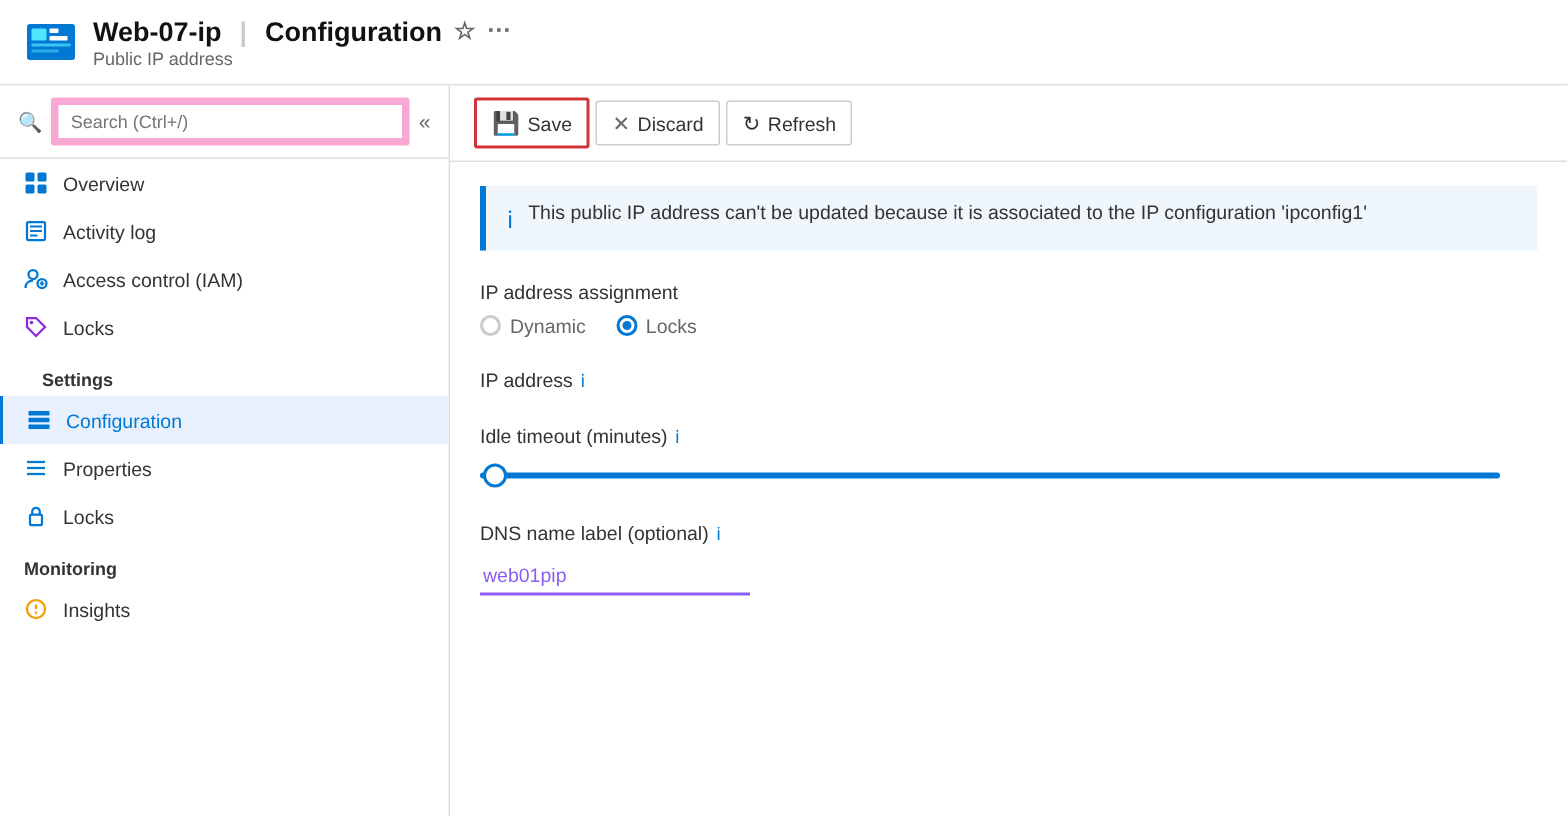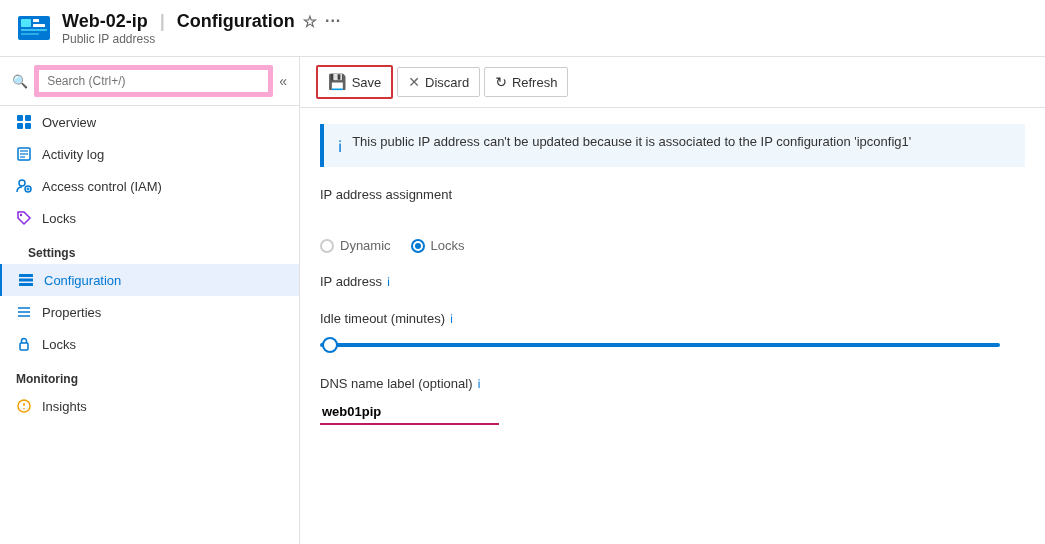--- a/index.html
+++ b/index.html
@@ -38,33 +38,33 @@
 
     .content { flex: 1; overflow-y: auto; padding: 16px 20px; }
     .info-banner { display: flex; align-items: flex-start; gap: 10px; background: #eff6fc; border-left: 4px solid #0078d4; padding: 10px 14px; margin-bottom: 20px; font-size: 13px; color: #333; }
     .info-icon { color: #0078d4; font-size: 16px; flex-shrink: 0; margin-top: 1px; }
 
     .form-section { margin-bottom: 20px; }
     .form-label { font-size: 13px; color: #333; margin-bottom: 8px; display: flex; align-items: center; gap: 5px; }
     .form-label-info { color: #0078d4; font-size: 12px; cursor: pointer; }
 
     .radio-group { display: flex; gap: 20px; align-items: center; }
-    .radio-item { display: flex; align-items: center; gap: 6px; cursor: pointer; margin-top: 28px; }
+    .radio-item { display: flex; align-items: flex-start; gap: 6px; cursor: pointer; }
     .radio-circle { width: 14px; height: 14px; border-radius: 50%; border: 2px solid #ccc; display: inline-flex; align-items: center; justify-content: center; }
     .radio-circle.selected { border-color: #0078d4; }
     .radio-circle.selected::after { content: ''; width: 6px; height: 6px; border-radius: 50%; background: #0078d4; }
     .radio-label { font-size: 13px; color: #666; }
 
     .ip-value { font-size: 13px; color: #333; margin-top: 2px; }
 
     .slider-container { padding: 8px 0; }
     .slider-track { width: 100%; height: 4px; background: #0078d4; border-radius: 2px; position: relative; max-width: 680px; }
     .slider-thumb { width: 16px; height: 16px; border-radius: 50%; background: #fff; border: 2px solid #0078d4; position: absolute; top: -6px; left: 2px; cursor: pointer; }
 
-    .dns-input { border: none; border-bottom: 2px solid #be185d; padding: 4px 2px; font-size: 13px; color: #000000; outline: none; min-width: 120px; max-width: 300px; display: block; border-radius: 0; font-weight: bold; }
+    .dns-input { border: none; border-bottom: 2px solid #8b5cf6; padding: 4px 2px; font-size: 13px; color: #8b5cf6; outline: none; min-width: 120px; max-width: 300px; display: block; border-radius: 0; }
     .monitoring-section { padding: 12px 16px 4px; font-size: 12px; font-weight: 600; color: #333; }
     
     
     .sidebar::-webkit-scrollbar { width: 6px; }
     .sidebar::-webkit-scrollbar-thumb { background: #c0c0c0; border-radius: 3px; }
   </style>
 </head>
 <body>
 
 <div class="header">
@@ -73,21 +73,21 @@
       <rect x="2" y="6" width="32" height="24" rx="2" fill="#0078d4"></rect>
       <rect x="5" y="9" width="10" height="8" rx="1" fill="#50e6ff"></rect>
       <rect x="17" y="9" width="6" height="3" rx="0.5" fill="#fff"></rect>
       <rect x="17" y="14" width="12" height="3" rx="0.5" fill="#fff"></rect>
       <rect x="5" y="19" width="26" height="2" rx="0.5" fill="#50e6ff" opacity="0.7"></rect>
       <rect x="5" y="23" width="18" height="2" rx="0.5" fill="#50e6ff" opacity="0.5"></rect>
     </svg>
   </div>
   <div class="header-title">
     <div class="header-title-main">
-      <span>Web-02-ip</span>
+      <span>Web-07-ip</span>
       <span class="header-separator">|</span>
       <span>Configuration</span>
       <span class="header-star">☆</span>
       <span class="header-dots">···</span>
     </div>
     <div class="header-title-sub">Public IP address</div>
   </div>
 </div>
 
 <div class="layout">

